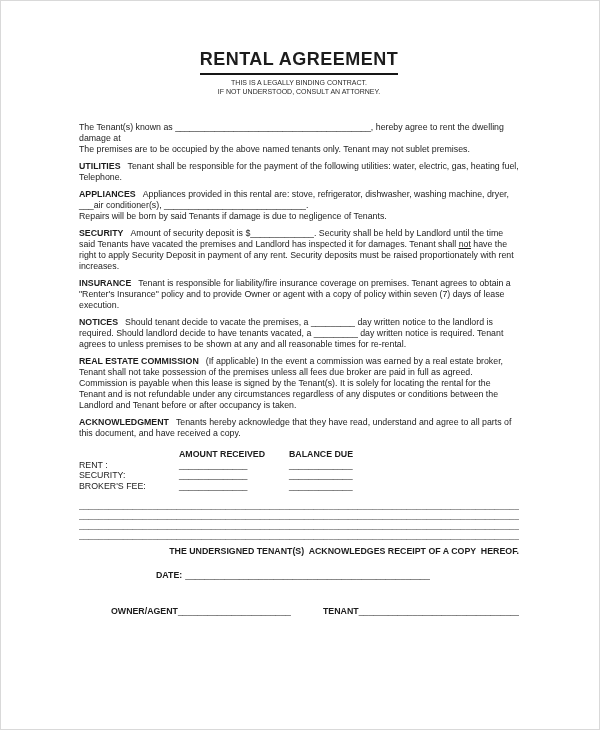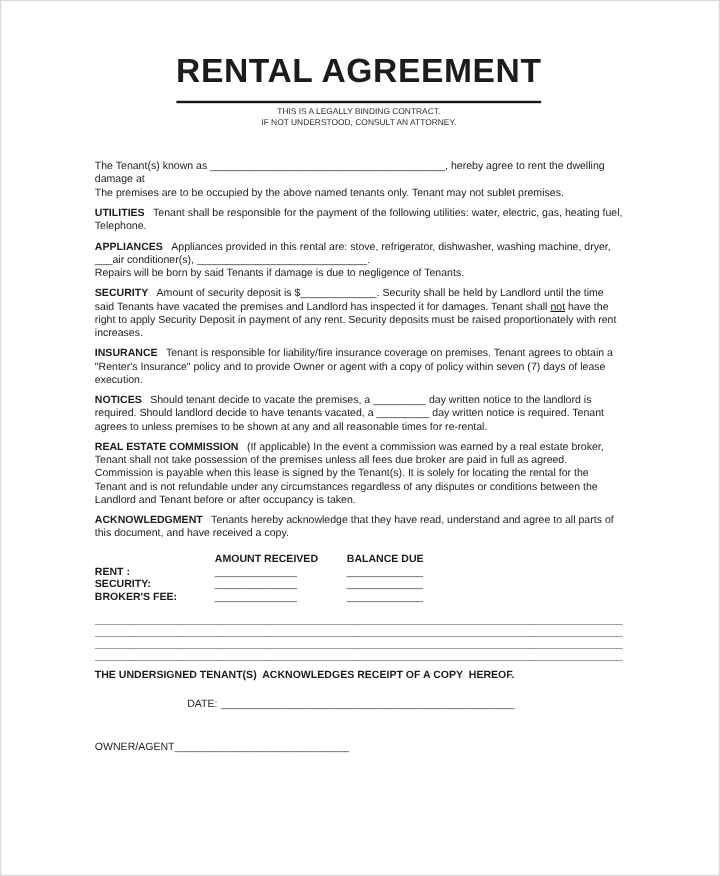--- a/index.html
+++ b/index.html
@@ -13,26 +13,26 @@
     padding: 46px 80px 0 78px;
     font-family: "Liberation Sans", sans-serif;
     font-size: 8.8px;
     line-height: 11px;
     color: #1c1c1c;
     overflow: hidden;
   }
   .doc-header { text-align: center; }
   .doc-title {
     display: inline-block;
-    font-size: 28px;
+    font-size: 18px;
     line-height: 24px;
     font-weight: bold;
     letter-spacing: 0.5px;
     border-bottom: 2.5px solid #161616;
-    padding-bottom: 13px;
+    padding-bottom: 2px;
   }
   .doc-subtitle {
     margin-top: 4px;
     font-size: 7px;
     line-height: 8.5px;
     color: #2a2a2a;
   }
   .intro { margin-top: 26px; }
   .intro p { margin: 0; }
   .blankline {
@@ -47,52 +47,52 @@
   .sec b.h { font-weight: bold; margin-right: 7px; }
   .sec b.h.tight { margin-right: 3px; }
   .sec u { text-decoration: underline; }
   .ack-table {
     display: grid;
     grid-template-columns: 100px 110px auto;
     margin-top: 10px;
     line-height: 10.5px;
   }
   .ack-table .t-head { font-weight: bold; }
-  .ack-table .t-label { font-weight: bold; }
+  .ack-table .t-label { font-weight: normal; }
   .ack-table .t-blank { color: #3a3a3a; }
   .rules { margin-top: 9px; }
   .rule {
     height: 10px;
     line-height: 10px;
     white-space: nowrap;
     overflow: hidden;
     color: #5a5a5a;
   }
   .receipt {
     margin-top: 6px;
-    text-align: left;
+    text-align: right;
     font-weight: bold;
     white-space: pre;
   }
   .date-row {
     margin-top: 13px;
     margin-left: 77px;
     white-space: nowrap;
     overflow: hidden;
   }
-  .date-row b { font-weight: normal; margin-right: 3px; margin-top: 36px; }
+  .date-row b { font-weight: bold; margin-right: 3px; margin-top: 36px; }
   .date-row .blank { color: #3a3a3a; margin-top: 47px; }
   .sig-row {
     display: flex;
     margin-top: 25px;
     white-space: nowrap;
   }
   .sig-row .owner { width: 212px; overflow: hidden; }
   .sig-row .tenant { flex: 1; overflow: hidden; }
-  .sig-row b { font-weight: normal; }
+  .sig-row b { font-weight: bold; margin-left: 32px; }
   .sig-row .blank { color: #3a3a3a; }
 </style>
 </head>
 <body>
 
 <div class="page">
 
   <div class="doc-header">
     <span class="doc-title">RENTAL AGREEMENT</span>
     <div class="doc-subtitle">
@@ -146,15 +146,16 @@
     <div class="rule">__________________________________________________________________________________________________</div>
     <div class="rule">__________________________________________________________________________________________________</div>
   </div>
 
   <p class="receipt">THE UNDERSIGNED TENANT(S)  ACKNOWLEDGES RECEIPT OF A COPY  HEREOF.</p>
 
   <div class="date-row"><b>DATE:</b><span class="blank">__________________________________________________</span></div>
 
   <div class="sig-row">
     <div class="owner"><b>OWNER/AGENT</b><span class="blank">______________________________</span></div>
+    <div class="tenant"><b>TENANT</b><span class="blank">_________________________________</span></div>
   </div>
 
 </div>
 
 </body></html>

